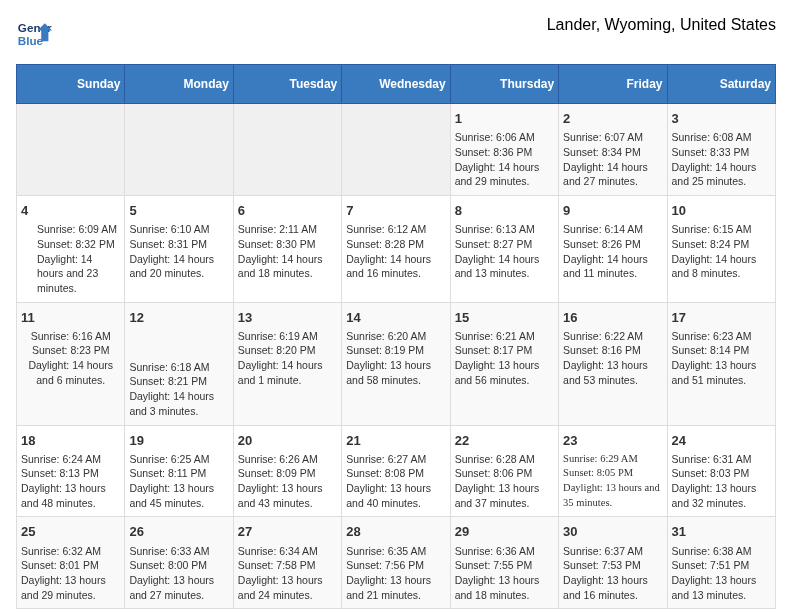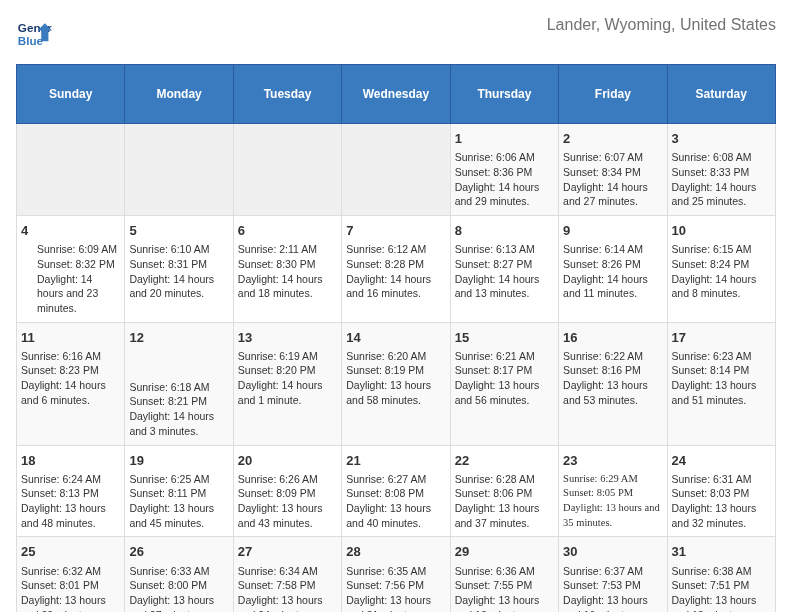--- a/index.html
+++ b/index.html
@@ -28,34 +28,34 @@
     .title-block {
       text-align: right;
     }
     .main-title {
       font-size: 36px;
       font-weight: bold;
       color: #333;
     }
     .subtitle {
       font-size: 16px;
-      color: #737373;
+      color: #000000;
     }
     table {
       width: 100%;
       border-collapse: collapse;
       font-size: 11px;
     }
     thead tr {
       background: #3a7abf;
       color: #fff;
     }
     thead th {
-      padding: 22px 4px;
-      text-align: center;
+      padding: 12px 4px;
+      text-align: right;
       font-size: 12px;
       font-weight: bold;
       border: 1px solid #2a5a9f;
     }
     tbody tr {
       border-bottom: 1px solid #ccc;
     }
     tbody td {
       vertical-align: top;
       padding: 6px 4px;
@@ -176,21 +176,21 @@
         <td>
           <div class="day-number">10</div>
           <div class="day-info" style="white-space: pre-line;">Sunrise: 6:15 AM
 Sunset: 8:24 PM
 Daylight: 14 hours and 8 minutes.</div>
         </td>
       </tr>
       <tr>
         <td>
           <div class="day-number">11</div>
-          <div class="day-info" style="white-space: pre-line;">Sunrise: 6:16 AM
+          <div class="day-info" style="white-space: pre-line; text-align: center;">Sunrise: 6:16 AM
 Sunset: 8:23 PM
 Daylight: 14 hours and 6 minutes.</div>
         </td>
         <td>
           <div class="day-number">12</div>
           <div class="day-info" style="white-space: pre-line; margin-top: 33px;">Sunrise: 6:18 AM
 Sunset: 8:21 PM
 Daylight: 14 hours and 3 minutes.</div>
         </td>
         <td>

